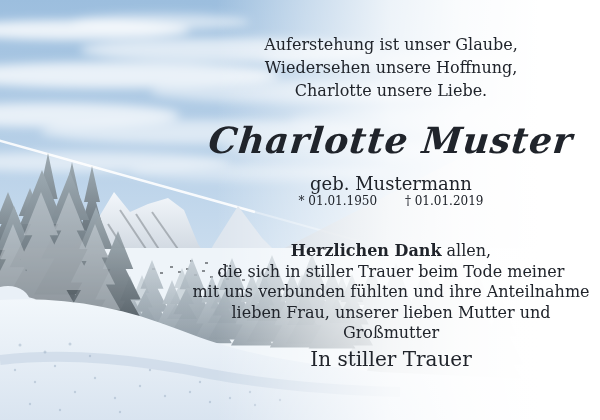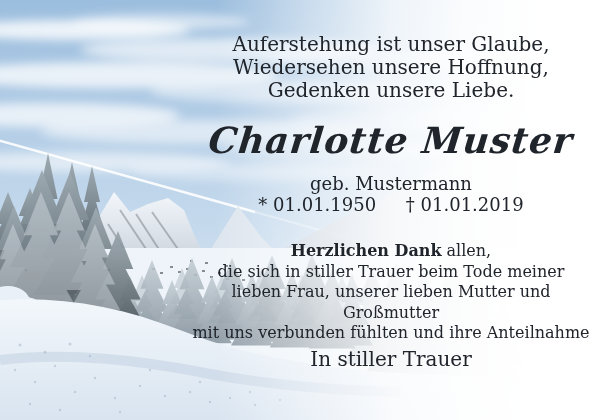--- a/index.html
+++ b/index.html
@@ -14,27 +14,27 @@
       rgba(255,255,255,0) 36%,
       rgba(255,255,255,0.45) 51%,
       rgba(255,255,255,0.82) 65%,
       rgba(255,255,255,0.95) 77%,
       rgba(255,255,255,1) 90%);
   }
   .txt{
     position:absolute;left:191px;width:400px;text-align:center;
     color:#20242b;z-index:5;
   }
-  .verse{top:33px;font-size:20px;line-height:23px;text-align:center;}
+  .verse{top:33px;font-size:16px;line-height:23px;text-align:center;}
   .name{
     top:119px;font-size:36px;font-weight:bold;font-style:italic;
     letter-spacing:1px;transform:skewX(-6deg);white-space:nowrap;
   }
   .maiden{top:173px;font-size:18px;}
-  .dates{top:194px;font-size:18px;}
+  .dates{top:194px;font-size:12px;}
   .dates .death{margin-left:24px;}
   .thanks{top:241px;font-size:16px;line-height:20.5px;}
   .closing{top:348px;font-size:20px;line-height:22px;}
   .b{font-weight:bold;}
 </style>
 </head>
 <body>
 
 <div class="card">
 
@@ -218,38 +218,38 @@
         <circle cx="45" cy="352" r="1.5"></circle>
       <circle cx="70" cy="344" r="1.5"></circle>
     </g>
   </svg>
 
   <div class="white-fade"></div>
 
   <div class="txt verse">
     <div>Auferstehung ist unser Glaube,</div>
     <div>Wiedersehen unsere Hoffnung,</div>
-    <div>Gedenken unsere Liebe.</div>
+    <div>Charlotte unsere Liebe.</div>
   </div>
 
   <div class="txt name">Charlotte Muster</div>
 
   <div class="txt maiden">geb. Mustermann</div>
 
   <div class="txt dates">
     <span class="birth">* 01.01.1950</span>
     <span class="death">† 01.01.2019</span>
   </div>
 
   <div class="txt thanks">
     <div>
       <span class="b">Herzlichen Dank</span><span> allen,</span>
     </div>
     <div>die sich in stiller Trauer beim Tode meiner</div>
+    <div>mit uns verbunden fühlten und ihre Anteilnahme</div>
     <div>lieben Frau, unserer lieben Mutter und Großmutter</div>
-    <div>mit uns verbunden fühlten und ihre Anteilnahme</div>
   </div>
 
   <div class="txt closing">
     <div>In stiller Trauer</div>
   </div>
 
 </div>
 
 </body></html>

